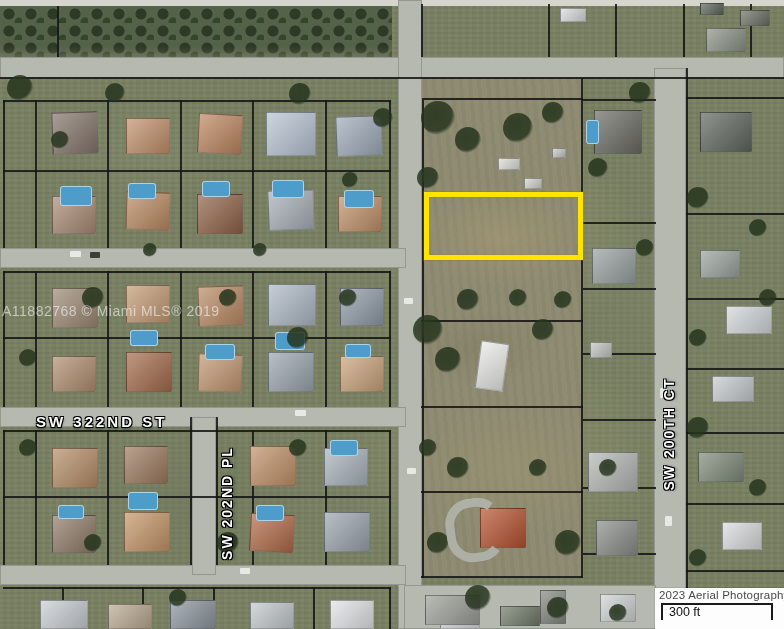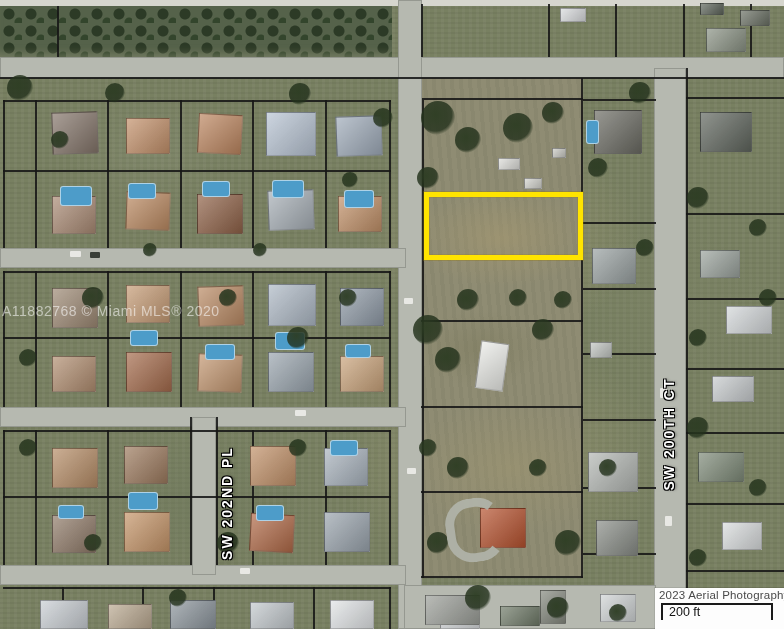--- a/index.html
+++ b/index.html
@@ -300,22 +300,23 @@
       <div class="tree" style="left: 169px; top: 589px; width: 18px; height: 18px;"></div>
       <div class="tree" style="left: 51px; top: 131px; width: 18px; height: 18px;"></div>
       <div class="tree" style="left: 342px; top: 172px; width: 16px; height: 16px;"></div>
       <div class="tree" style="left: 143px; top: 243px; width: 14px; height: 14px;"></div>
       <div class="tree" style="left: 253px; top: 243px; width: 14px; height: 14px;"></div>
     </div>
   <div class="loop"></div>
 
   <div class="highlight" style="border-color: rgb(255, 228, 0);"></div>
 
+  <span class="slabel lbl-322">SW 322ND ST</span>
   <span class="slabel vert lbl-202">SW 202ND PL</span>
   <span class="slabel vert lbl-200">SW 200TH CT</span>
 
-  <span class="watermark">A11882768 © Miami MLS® 2020</span>
+  <span class="watermark">A11882768 © Miami MLS® 2019</span>
 
   <div class="attrbox">
     <div class="credit">2023 Aerial Photography</div>
-    <div class="scalebar">200 ft</div>
+    <div class="scalebar">300 ft</div>
   </div>
 </div>
 
 </body></html>

